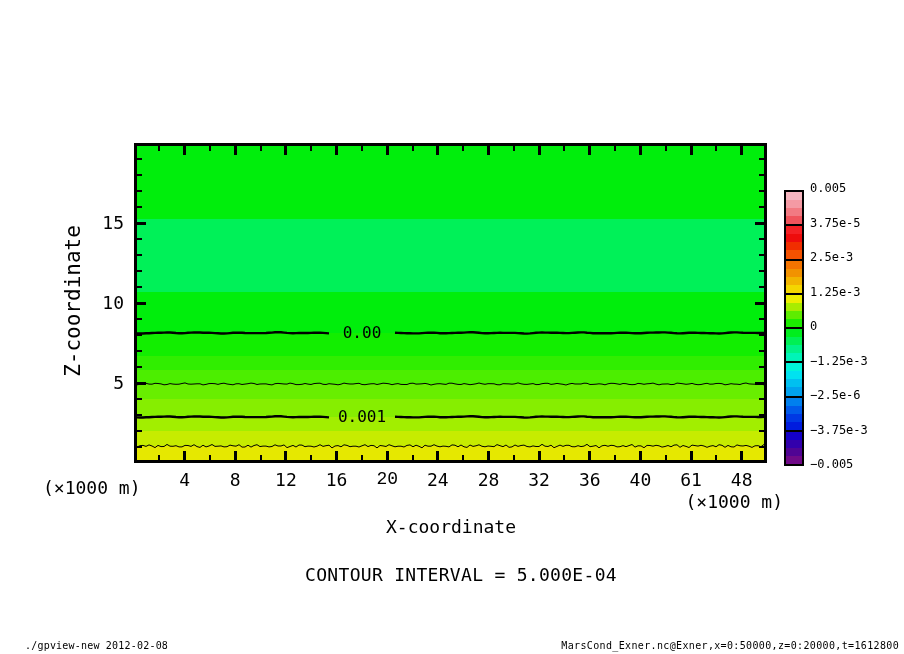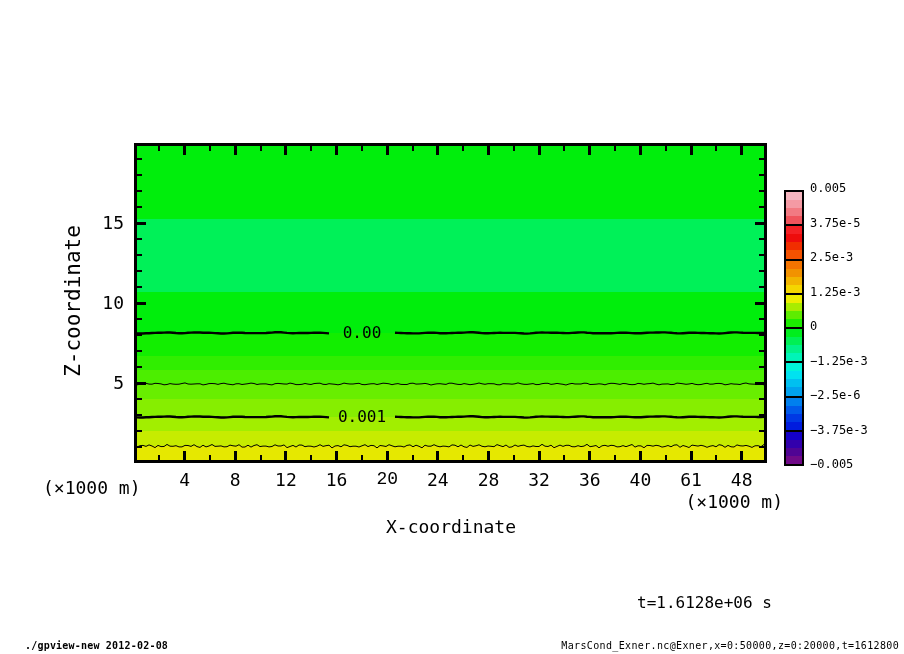--- a/index.html
+++ b/index.html
@@ -6,21 +6,21 @@
   #root{position:relative;width:904px;height:654px;background:#ffffff;overflow:hidden;
         font-family:"DejaVu Sans Mono",monospace;color:#000;}
   .abs{position:absolute;white-space:nowrap;}
   .title{left:454px;top:76px;transform:translateX(-50%);font-size:25px;}
   .ylab{left:73px;top:301px;transform:translate(-50%,-50%) rotate(-90deg);font-size:21px;}
   .xlab{left:451px;top:516px;transform:translateX(-50%);font-size:18px;}
   .yunit{left:43px;top:477px;font-size:18px;}
   .xunit{left:650px;top:491px;width:133px;text-align:right;font-size:18px;}
   .cinterval{left:461px;top:564px;transform:translateX(-50%);font-size:18px;letter-spacing:.3px;}
   .timetext{left:637px;top:593px;font-size:16px;}
-  .footl{left:25px;top:640px;font-size:10px;font-weight:bold;letter-spacing:.2px;}
+  .footl{left:25px;top:640px;font-size:10px;font-weight:normal;letter-spacing:.2px;}
   .footr{right:5px;top:640px;font-size:10px;font-weight:normal;letter-spacing:.35px;}
   #plot{left:134px;top:143px;width:633px;height:320px;}
   #plot .band{position:absolute;left:0;width:100%;}
   #plot svg{position:absolute;left:0;top:0;}
   .frame{position:absolute;left:0;top:0;width:633px;height:320px;border:3px solid #000;box-sizing:border-box;}
   .tick{position:absolute;background:#000;}
   .clabel{position:absolute;font-size:16px;text-align:center;}
   .xticklab{position:absolute;width:40px;text-align:center;font-size:18px;}
   .yticklab{position:absolute;left:78px;width:46px;text-align:right;font-size:18px;}
   #cbar{position:absolute;left:784px;top:190px;width:20px;height:276px;border:2px solid #000;
@@ -146,21 +146,21 @@
         <div class="tick" style="top: 15px; height: 2px; width: 5px; left: 3px;"></div>
         <div class="tick" style="top: 15px; height: 2px; width: 5px; left: 625px;"></div>
       </div>
     <div class="frame"></div>
   </div>
 
   <div class="abs ylab">Z-coordinate</div>
   <div class="abs yunit">(×1000 m)</div>
   <div class="abs xlab">X-coordinate</div>
   <div class="abs xunit">(×1000 m)</div>
-  <div class="abs timetext">t=1.6128e+06 s</div>
+  <div class="abs cinterval">CONTOUR INTERVAL = 5.000E-04</div>
 
   <div id="xticklabels">
       <div class="xticklab abs" style="left: 164.64px; top: 469px;">4</div>
       <div class="xticklab abs" style="left: 215.28px; top: 469px;">8</div>
       <div class="xticklab abs" style="left: 265.92px; top: 469px;">12</div>
       <div class="xticklab abs" style="left: 316.56px; top: 469px;">16</div>
       <div class="xticklab abs" style="left: 367.2px; top: 469px; font-family: Liberation Mono, monospace;">20</div>
       <div class="xticklab abs" style="left: 417.84px; top: 469px;">24</div>
       <div class="xticklab abs" style="left: 468.48px; top: 469px;">28</div>
       <div class="xticklab abs" style="left: 519.12px; top: 469px;">32</div>

